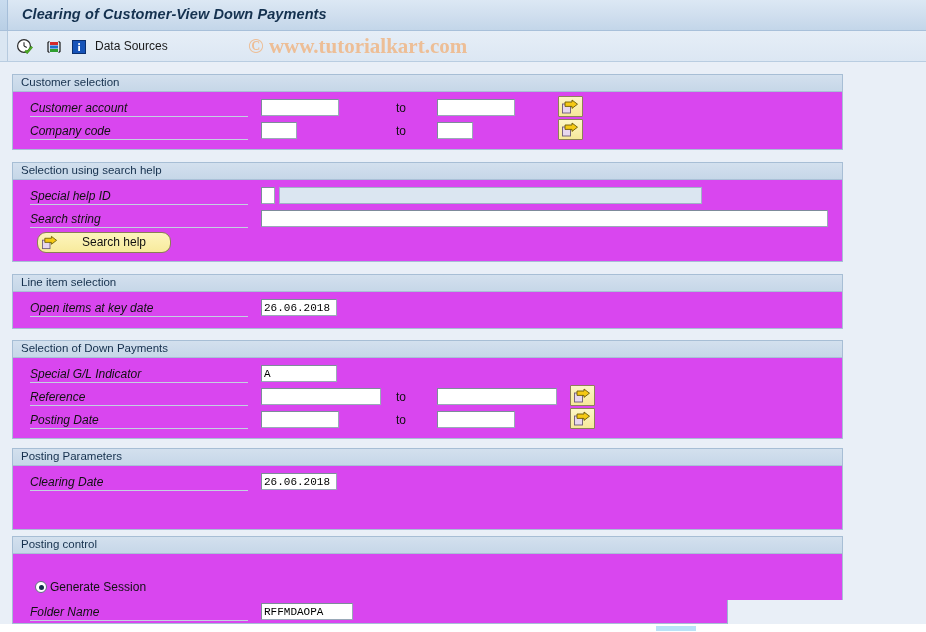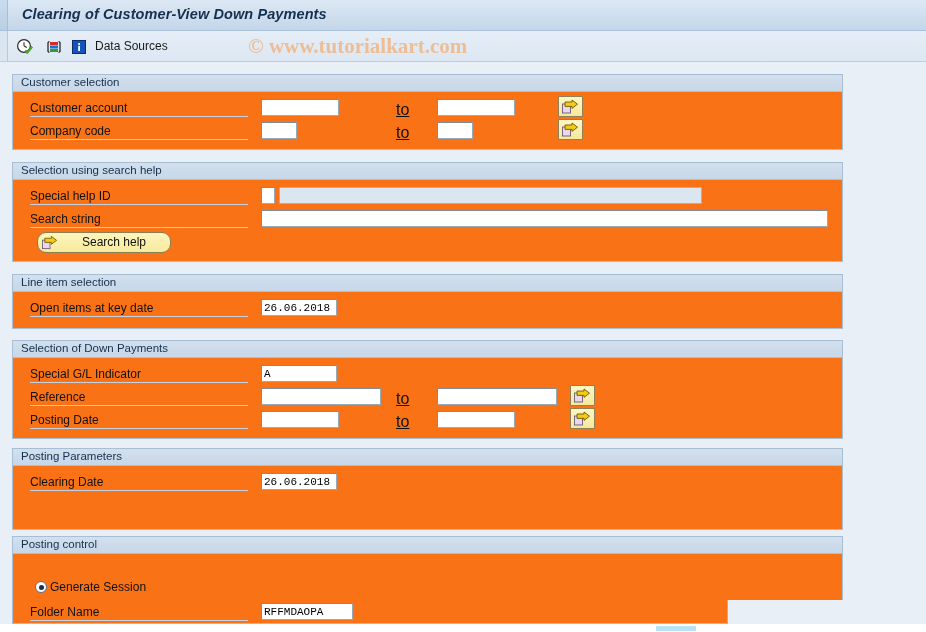--- a/index.html
+++ b/index.html
@@ -94,21 +94,21 @@
     white-space: nowrap;
     pointer-events: none;
     user-select: none;
   }
 
   
   .group {
     position: absolute;
     left: 12px;
     width: 831px;
-    background: #f97316;
+    background: #d946ef;
     border: 1px solid #a7bed5;
     box-sizing: border-box;
   }
   .group-header {
     height: 17px;
     background: linear-gradient(to bottom, #d3e0ee 0%, #c6d7e8 100%);
     border-bottom: 1px solid #a9c0d6;
     box-sizing: border-box;
     padding: 1px 0 0 8px;
     font-size: 11.5px;
@@ -126,20 +126,21 @@
     left: 0;
     right: 0;
   }
   .flabel {
     position: absolute;
     left: 17px;
     top: 3px;
     font-size: 12px;
     color: #111111;
     white-space: nowrap;
+    font-style: italic;
   }
   .flabel.dotted {
     border-bottom: 1px solid #c3d1e0;
     padding-bottom: 1px;
   }
   .inp {
     position: absolute;
     top: 1px;
     height: 17px;
     background: #ffffff;
@@ -155,23 +156,22 @@
     outline: none;
   }
   .inp.ro {
     background: #dbe6f1;
     border-color: #9fb3c6;
     color: #243a52;
   }
   .to-label {
     position: absolute;
     top: 3px;
-    font-size: 16px;
+    font-size: 12px;
     color: #111111;
-    text-decoration: underline;
   }
 
   
   .msel {
     position: absolute;
     width: 25px; height: 21px;
     background: linear-gradient(to bottom, #fdf6c6 0%, #f6e89a 100%);
     border: 1px solid #8d8257;
     border-radius: 1px;
     box-sizing: border-box;

